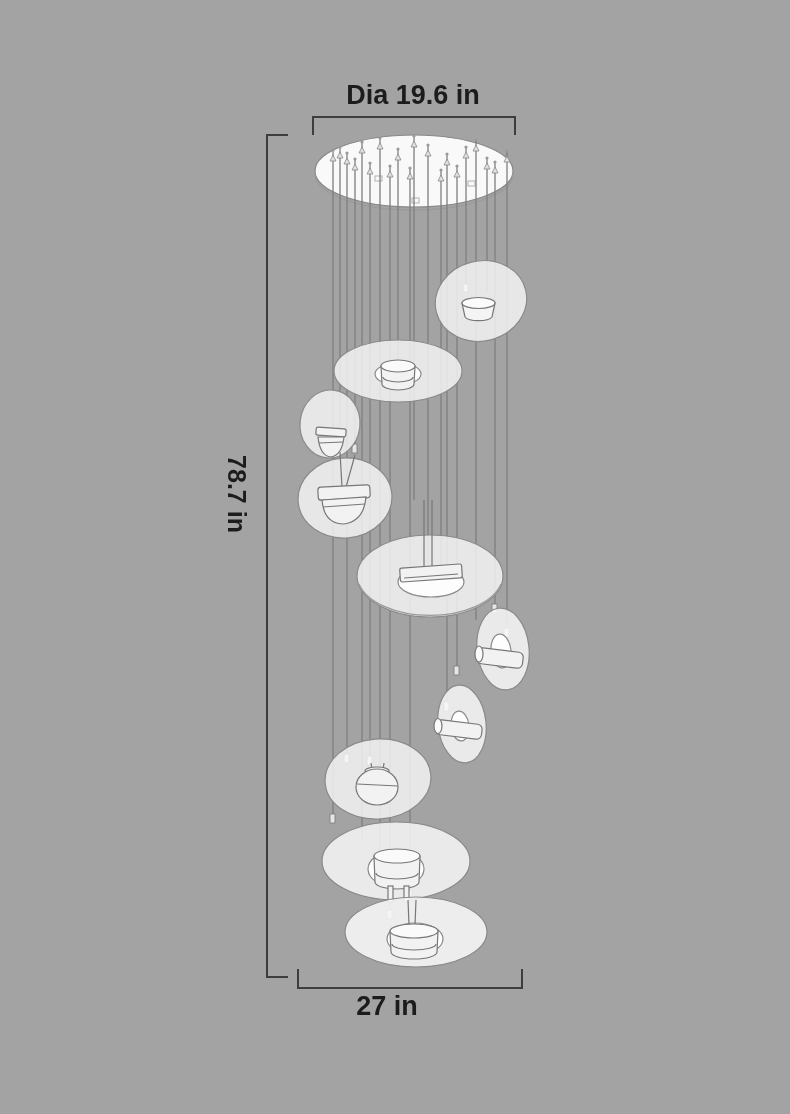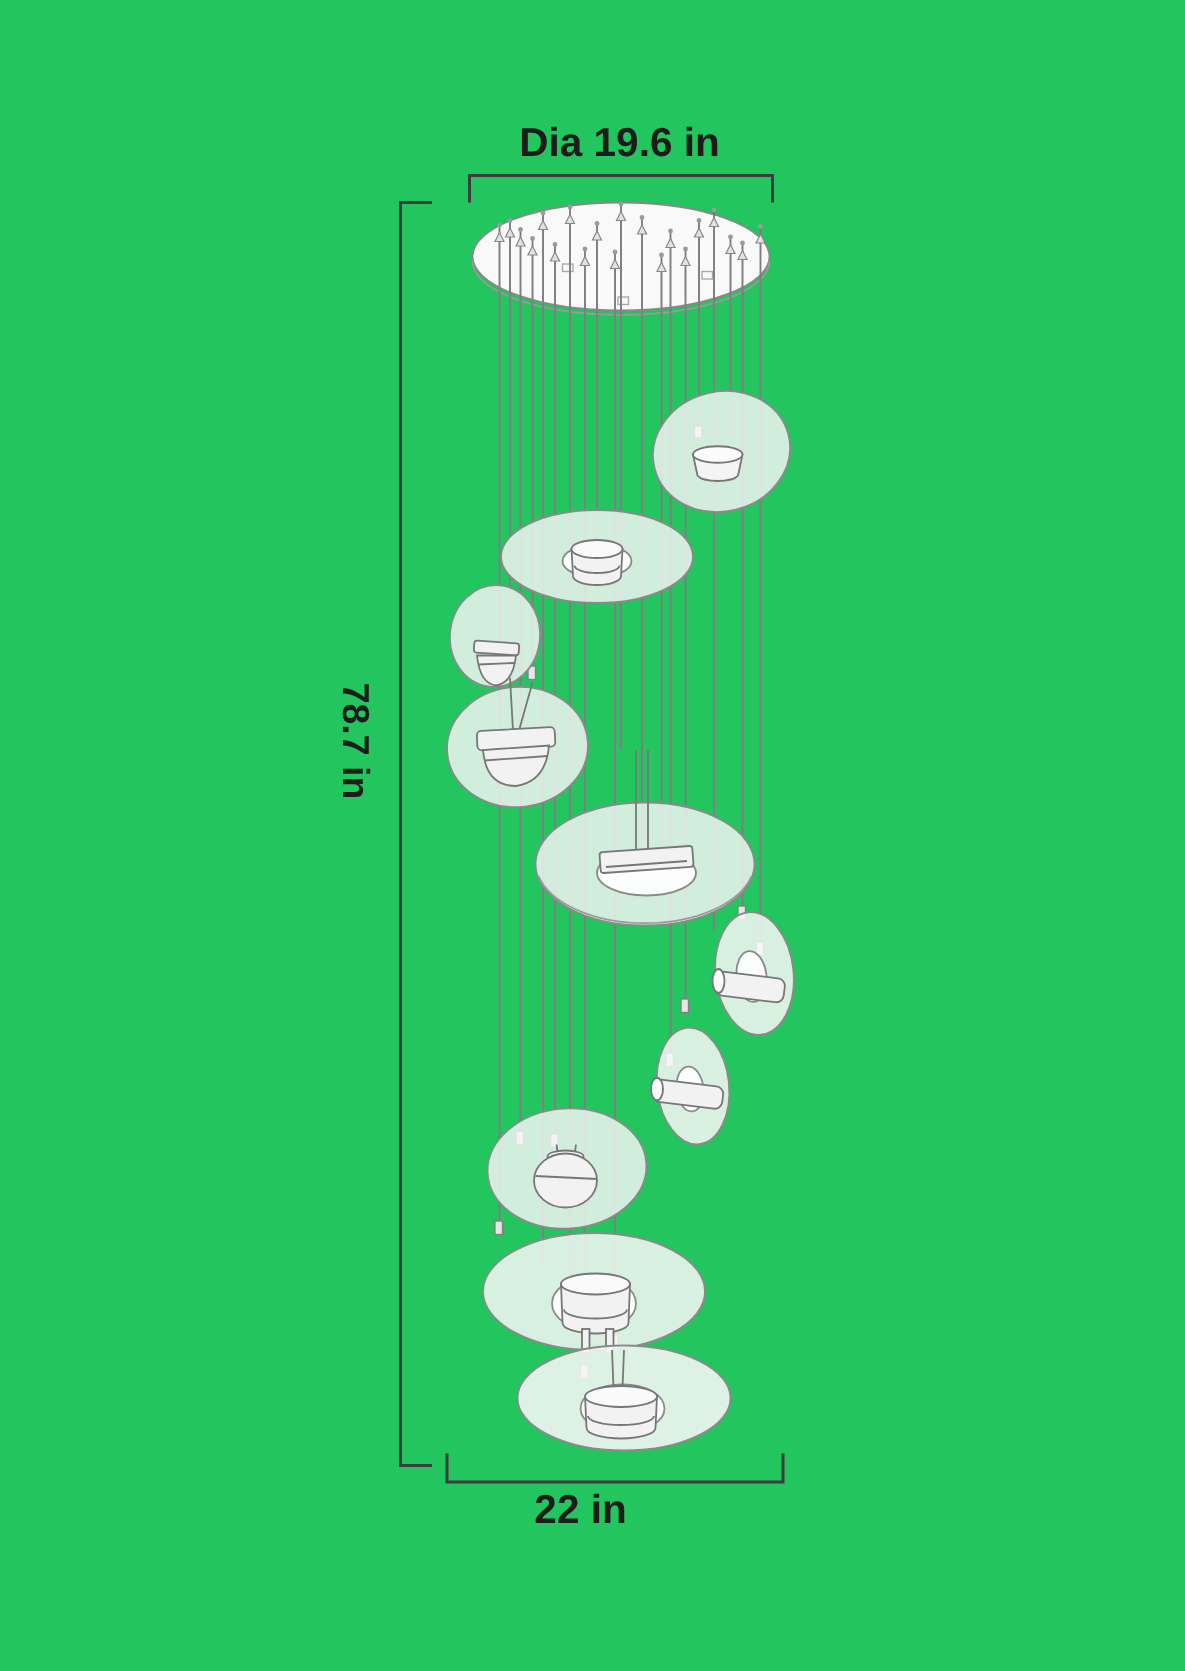--- a/index.html
+++ b/index.html
@@ -1,19 +1,19 @@
 <!DOCTYPE html>
 <html><head>
 <meta charset="utf-8">
 <style>
   html,body{margin:0;padding:0;background:#ffffff;}
   .stage{
     position:relative;
     width:790px;height:1114px;
-    background:#22c55e;
+    background:#a3a3a3;
     overflow:hidden;
     font-family:"Liberation Sans", sans-serif;
   }
   .stage svg{position:absolute;left:0;top:0;}
   .dim-label{
     position:absolute;
     color:#1c1c1c;
     font-weight:600;
     white-space:nowrap;
     user-select:none;
@@ -210,14 +210,14 @@
 
     <g stroke="#3d3d3d" stroke-width="2" fill="none">
       <path d="M313,135 V117 H515 V135"></path>
       <path d="M288,135 H267 V977 H288"></path>
       <path d="M298,969 V988 H522 V969"></path>
     </g>
   </svg>
 
   <div class="dim-label label-dia">Dia 19.6 in</div>
   <div class="dim-label label-height">78.7 in</div>
-  <div class="dim-label label-width">22 in</div>
+  <div class="dim-label label-width">27 in</div>
 </div>
 
 </body></html>

